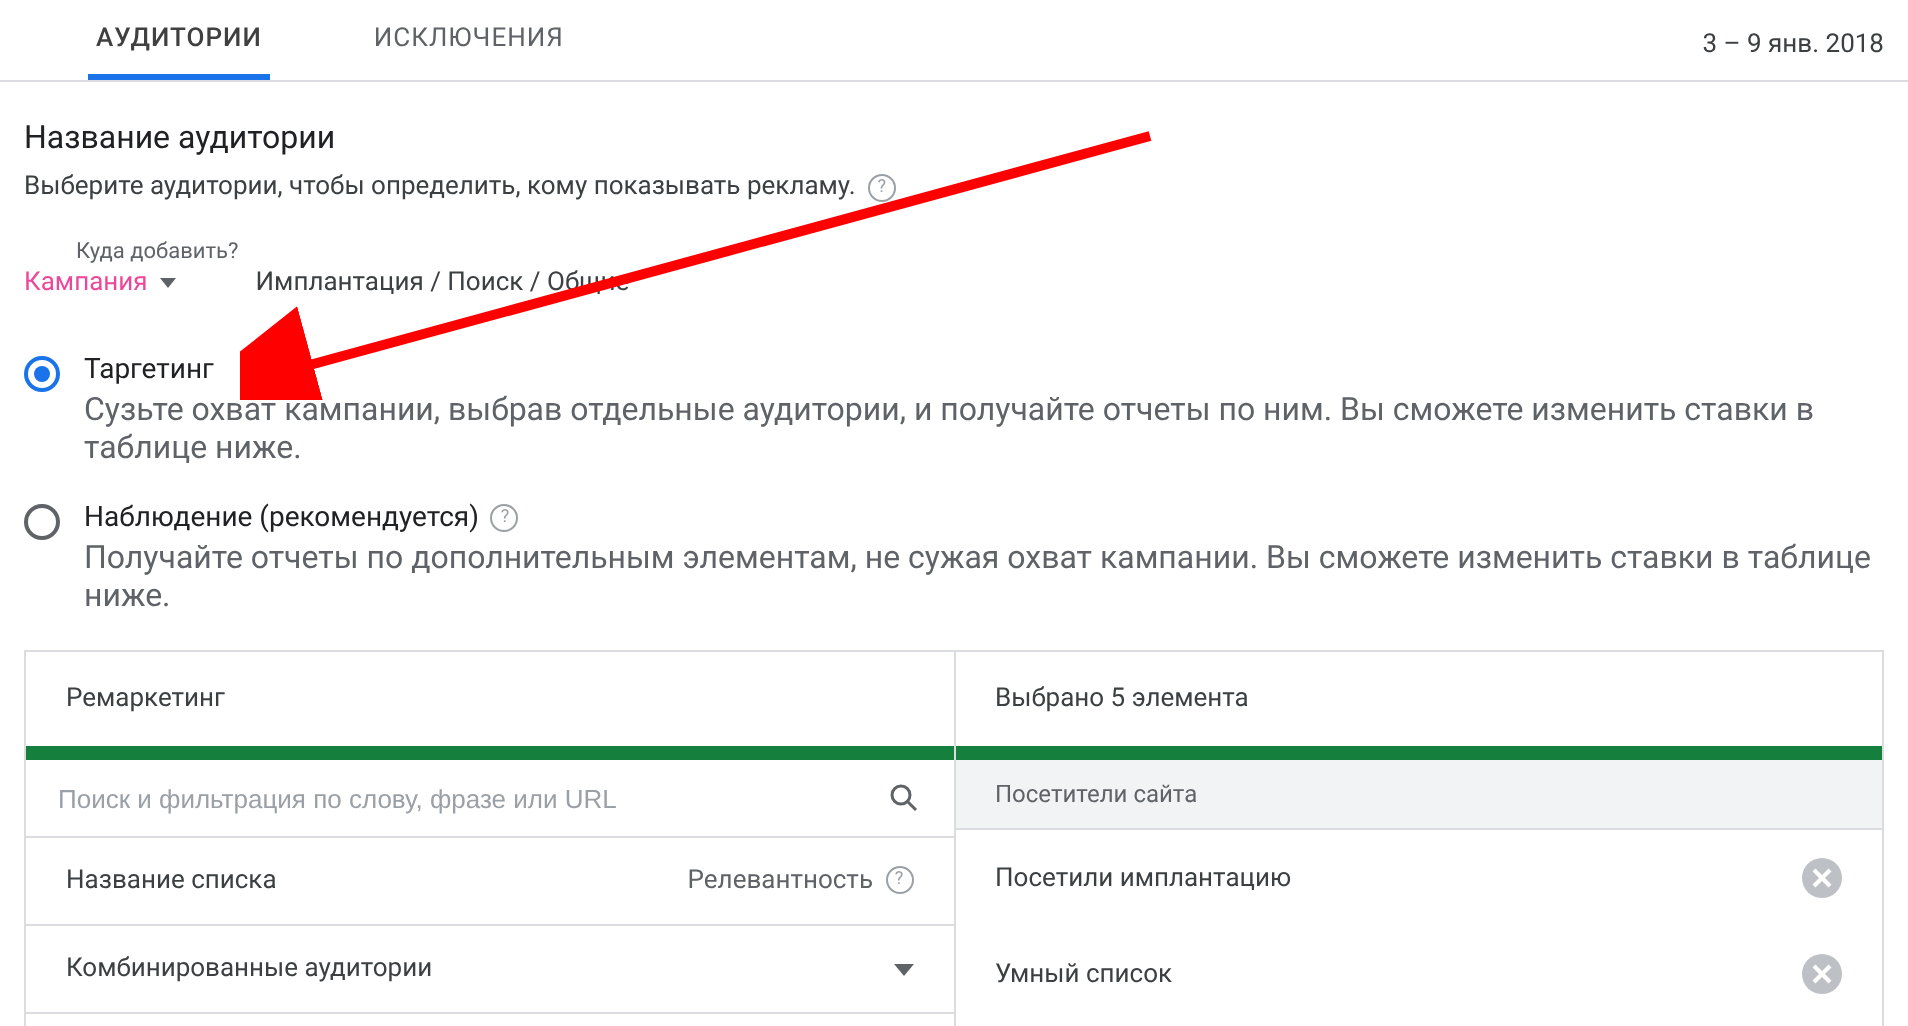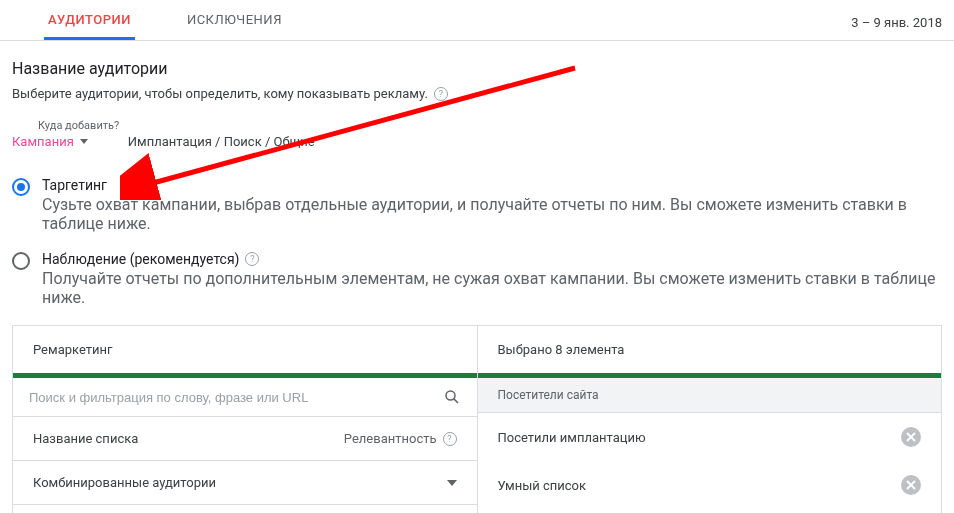--- a/index.html
+++ b/index.html
@@ -25,21 +25,21 @@
   }
   .tab {
     padding: 12px 4px 10px 4px;
     font-size: 13px;
     letter-spacing: 0.5px;
     color: #5f6368;
     cursor: pointer;
     border-bottom: 3px solid transparent;
   }
   .tab.active {
-    color: #ef4444;
+    color: #404040;
     border-bottom-color: #1a73e8;
     font-weight: 500;
   }
   .date-range {
     font-size: 13px;
     color: #3c4043;
     padding-bottom: 10px;
   }
   .content {
     padding: 18px 12px 0 12px;
@@ -144,21 +144,21 @@
     flex: 1;
     border-right: 1px solid #dadce0;
   }
   .panel-right {
     flex: 1;
   }
   .panel-header {
     padding: 16px 20px;
     font-size: 13px;
     color: #3c4043;
-    border-bottom: 5px solid #15803d;
+    border-bottom: 7px solid #15803d;
   }
   .search-row {
     display: flex;
     align-items: center;
     padding: 10px 16px;
     border-bottom: 1px solid #dadce0;
     gap: 8px;
   }
   .search-row input {
     flex: 1;
@@ -178,21 +178,21 @@
     align-items: center;
     justify-content: space-between;
     padding: 14px 20px;
     border-bottom: 1px solid #dadce0;
     font-size: 13px;
   }
   .list-head { color: #3c4043; }
   .list-row { cursor: pointer; color: #3c4043; gap: 28px; }
   .relev {
     display: inline-flex;
-    align-items: flex-end;
+    align-items: flex-start;
     gap: 6px;
     color: #5f6368;
     margin-left: 44px;
   }
   .chev {
     width: 0; height: 0;
     border-left: 5px solid transparent;
     border-right: 5px solid transparent;
     border-top: 6px solid #5f6368;
   }
@@ -299,21 +299,21 @@
         <span>Комбинированные аудитории</span>
         <span class="chev"></span>
       </div>
       <div class="list-row">
         <span>Посетители сайта</span>
         <span class="chev"></span>
       </div>
     </div>
 
     <div class="panel-right">
-      <div class="panel-header">Выбрано 8 элемента</div>
+      <div class="panel-header">Выбрано 5 элемента</div>
       <div class="right-section-head">Посетители сайта</div>
       <div class="sel-item">
         <span>Посетили имплантацию</span>
         <span class="remove-btn">
           <svg width="10" height="10" viewBox="0 0 10 10">
               <line x1="1" y1="1" x2="9" y2="9" stroke="#fff" stroke-width="2"></line>
               <line x1="9" y1="1" x2="1" y2="9" stroke="#fff" stroke-width="2"></line>
             </svg>
         </span>
       </div>

